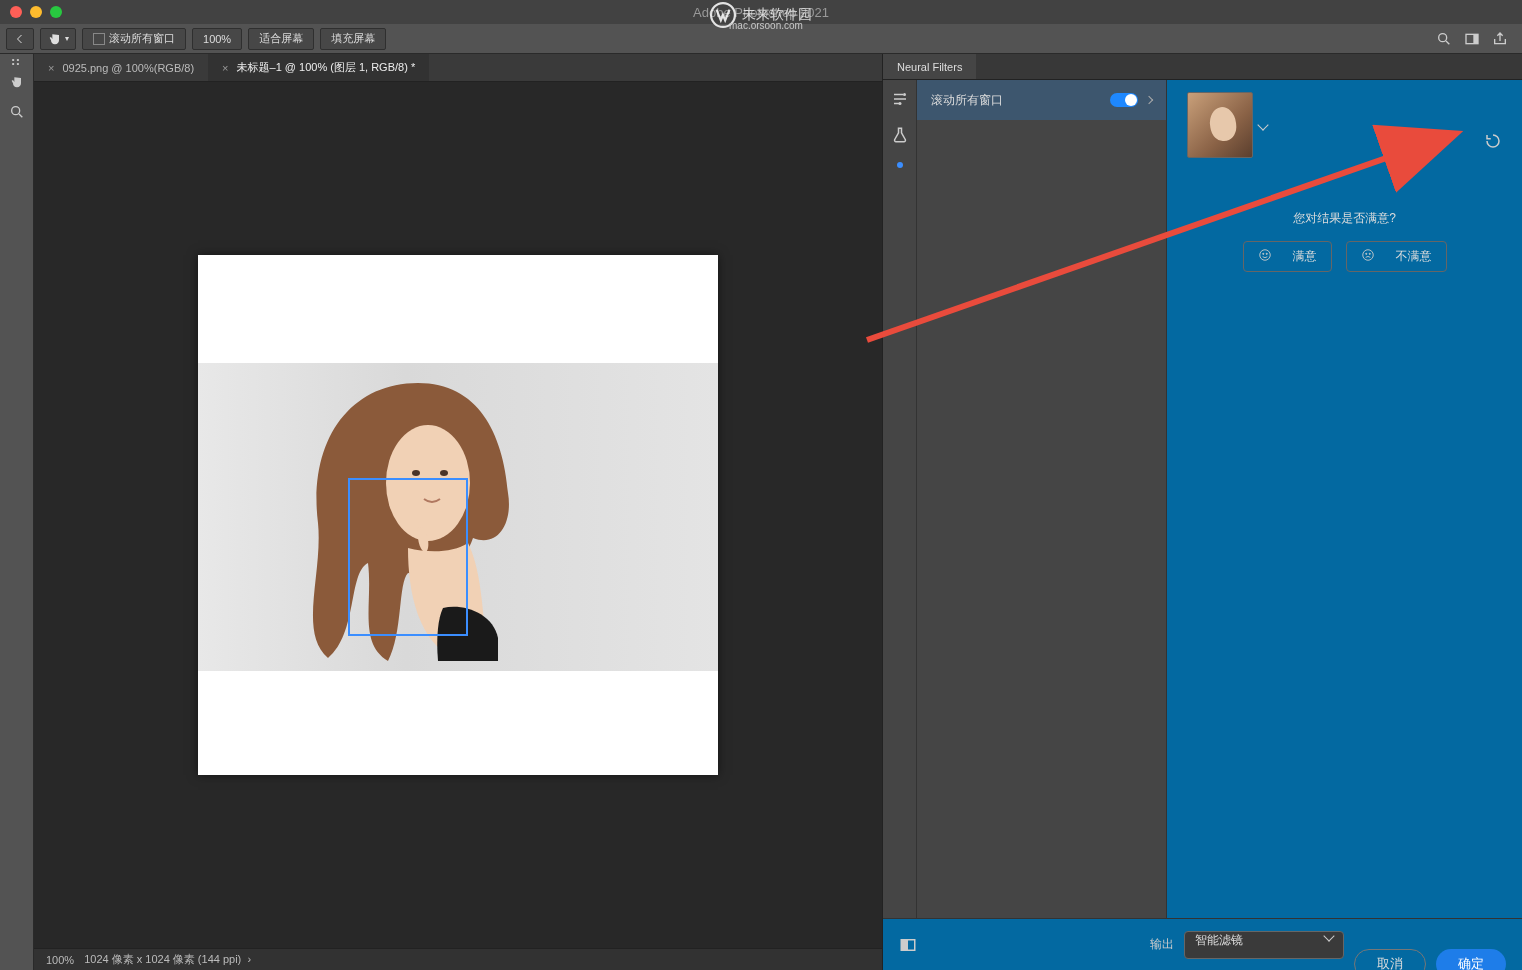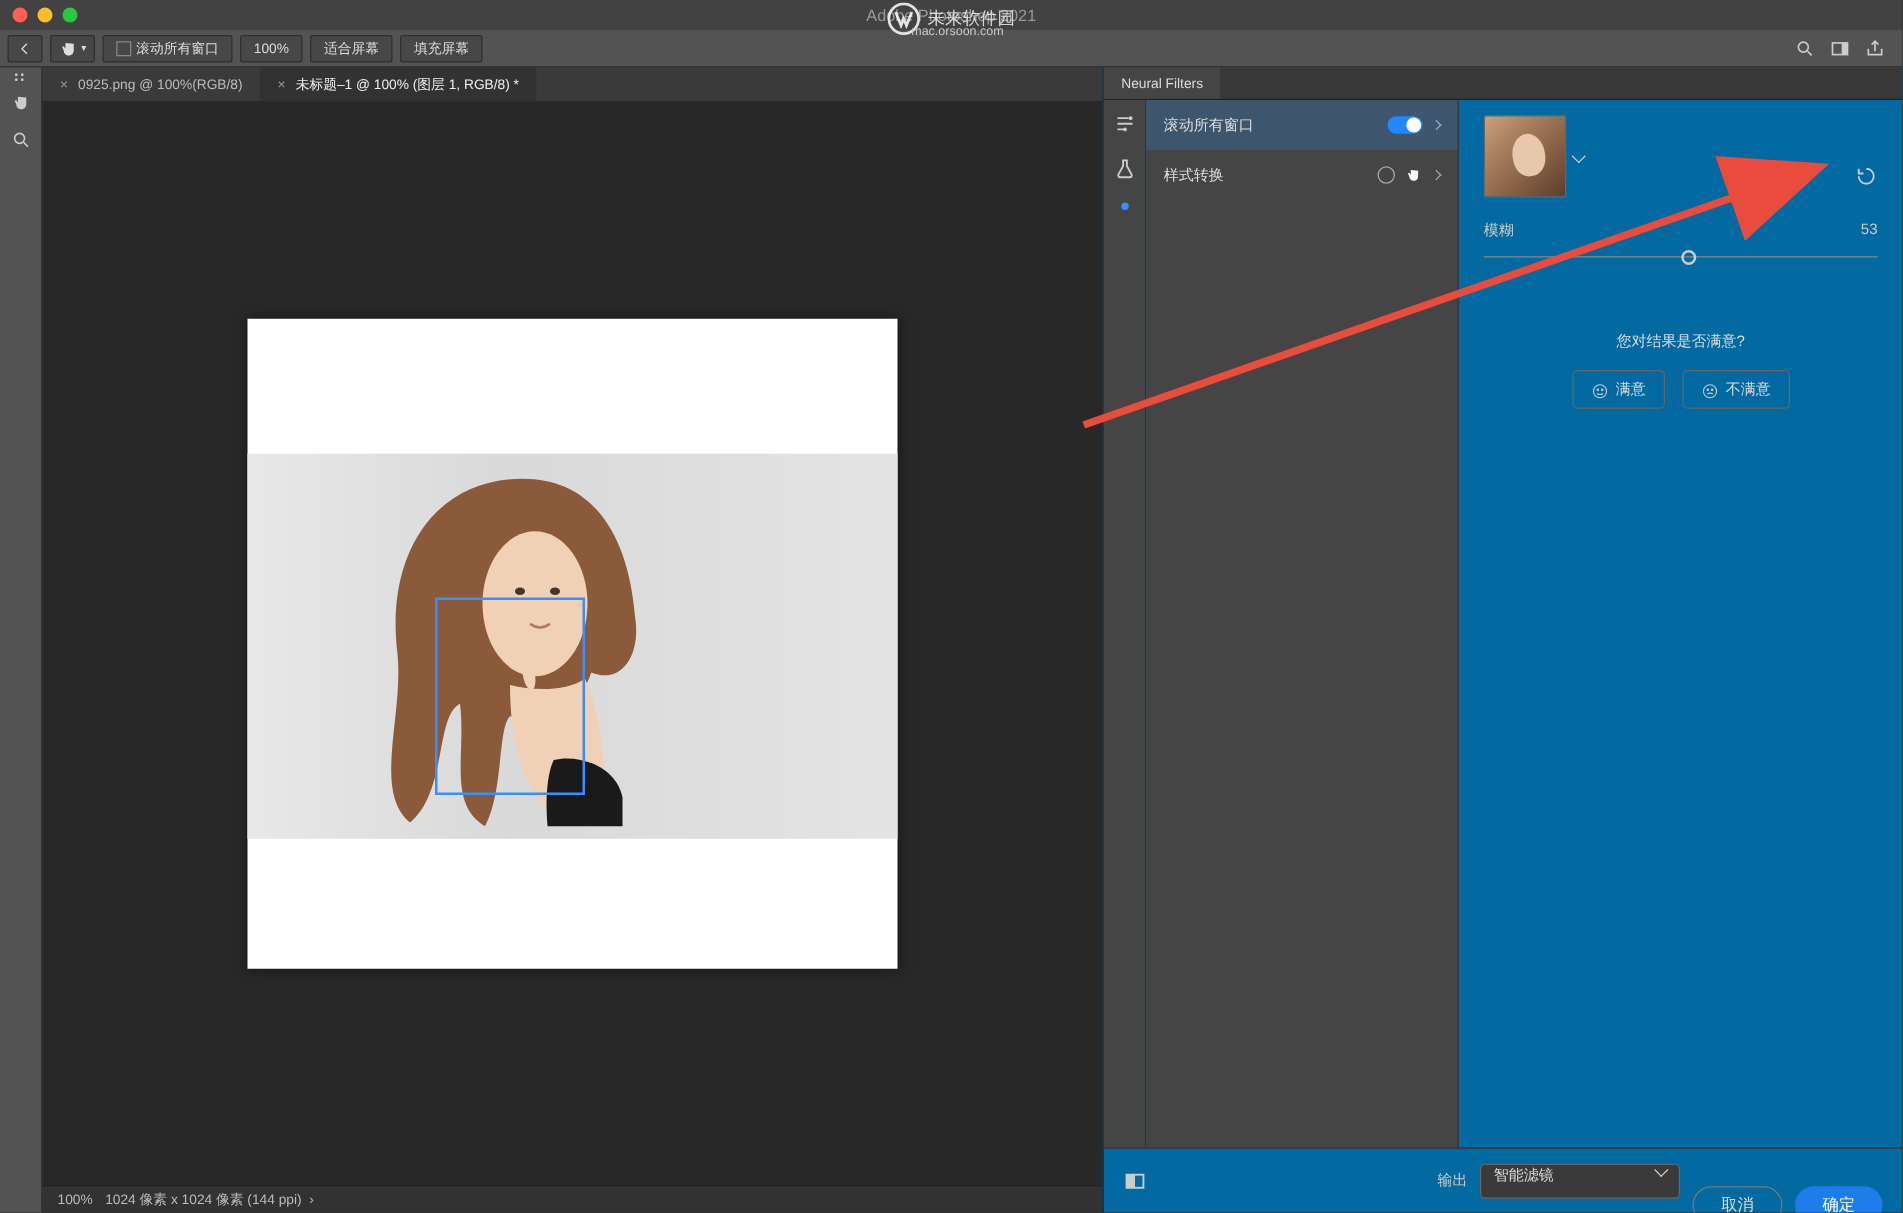--- a/index.html
+++ b/index.html
@@ -61,21 +61,21 @@
   .reset-ic { position:absolute; right:20px; top:52px; cursor:pointer;}
   .reset-ic svg{width:18px;height:18px;fill:none;stroke:#ccc;stroke-width:2;}
   .slider-row { margin-top:14px;}
   .slider-lbl { display:flex; justify-content:space-between; font-size:12px; color:#ccc; margin-bottom:6px;}
   .slider { position:relative; height:14px;}
   .track { position:absolute; left:0; right:0; top:6px; height:1px; background:#888;}
   .knob { position:absolute; top:1px; width:12px; height:12px; border-radius:50%; border:2px solid #ccc; background:transparent; transform:translateX(-50%); cursor:pointer;}
   .feedback { text-align:center; margin-top:52px;}
   .feedback .q { color:#ddd; font-size:12px; margin-bottom:14px;}
   .fb-btns { display:flex; justify-content:center; gap:14px;}
-  .fb-btn { padding:6px 14px; border:1px solid #666; border-radius:4px; color:#ddd; display:flex; align-items:flex-end; gap:6px; cursor:pointer; font-size:12px;}
+  .fb-btn { padding:6px 14px; border:1px solid #666; border-radius:4px; color:#ddd; display:flex; align-items:flex-start; gap:21px; cursor:pointer; font-size:12px;}
   .fb-btn svg{width:14px;height:14px;fill:none;stroke:#ccc;stroke-width:1.5;}
   
   .rp-footer { height:52px; border-top:1px solid #333; display:flex; align-items:center; padding:0 16px; gap:10px;}
   .rp-footer .sp{flex:1;}
   .output-lbl { color:#ccc; font-size:12px;}
   .select { width:160px; height:28px; border:1px solid #666; border-radius:4px; background:#3a3a3a; color:#ddd; padding:0 10px; display:flex; align-items:flex-start; justify-content:space-between; cursor:pointer; font-size:12px;}
   .btn { height:30px; padding:0 22px; border-radius:15px; display:flex; align-items:center; justify-content:center; font-size:13px; cursor:pointer;margin-top:38px;}
   .btn.cancel { border:1px solid #777; color:#ddd;}
   .btn.ok { background:#1e7de9; color:#fff;}
   
@@ -208,51 +208,30 @@
           </svg>
         <div class="dot"></div>
       </div>
       <div class="rp-list">
         <div class="list-item sel">
           <span>滚动所有窗口</span>
           <span class="spacer"></span>
           <span class="toggle on"></span>
           <span class="chev"></span>
         </div>
-        <div class="list-item">
-          <span>样式转换</span>
-          <span class="spacer"></span>
-          <span class="toggle off"></span>
-          <div class="hand-cursor" style="position:relative;">
-            <svg viewBox="0 0 24 24" width="14" height="14">
-                <path d="M9 3v8M12 2v9M15 3v8M18 6v8c0 3-2 6-6 6s-6-3-6-6l-2-4 2-1 2 3V5" fill="#fff"></path>
-              </svg>
-          </div>
-          <span class="chev"></span>
-        </div>
       </div>
       <div class="rp-controls">
         <div class="thumb-row">
           <div class="thumb"></div>
           <span class="chev-down"></span>
         </div>
         <div class="reset-ic">
           <svg viewBox="0 0 24 24">
               <path d="M4 12a8 8 0 108-8M4 4v5h5"></path>
             </svg>
-        </div>
-        <div class="slider-row">
-          <div class="slider-lbl">
-            <span>模糊</span>
-            <span>53</span>
-          </div>
-          <div class="slider">
-            <div class="track"></div>
-            <div class="knob" style="left:52%;"></div>
-          </div>
         </div>
         <div class="feedback">
           <div class="q">您对结果是否满意?</div>
           <div class="fb-btns">
             <div class="fb-btn">
               <svg viewBox="0 0 24 24">
                   <circle cx="12" cy="12" r="9"></circle>
                   <circle cx="9" cy="10" r="1" fill="#ccc"></circle>
                   <circle cx="15" cy="10" r="1" fill="#ccc"></circle>
                   <path d="M8 15q4 3 8 0"></path>

